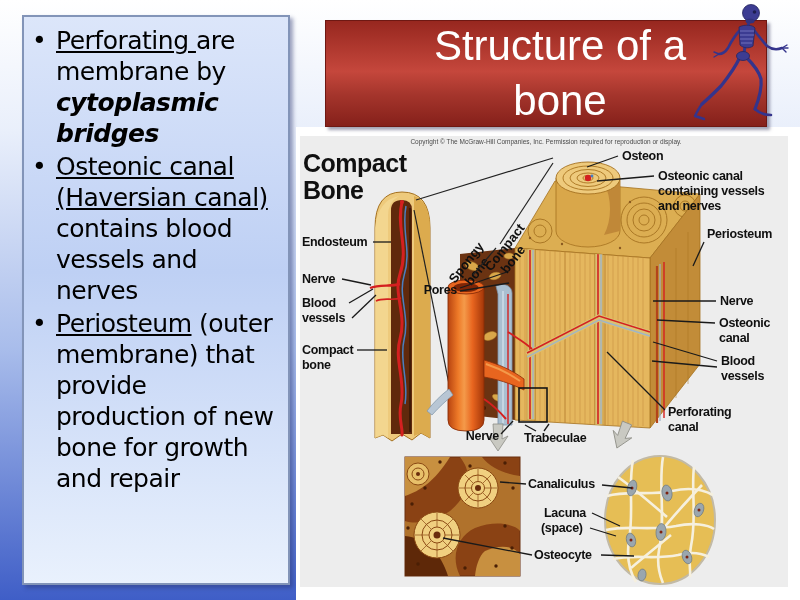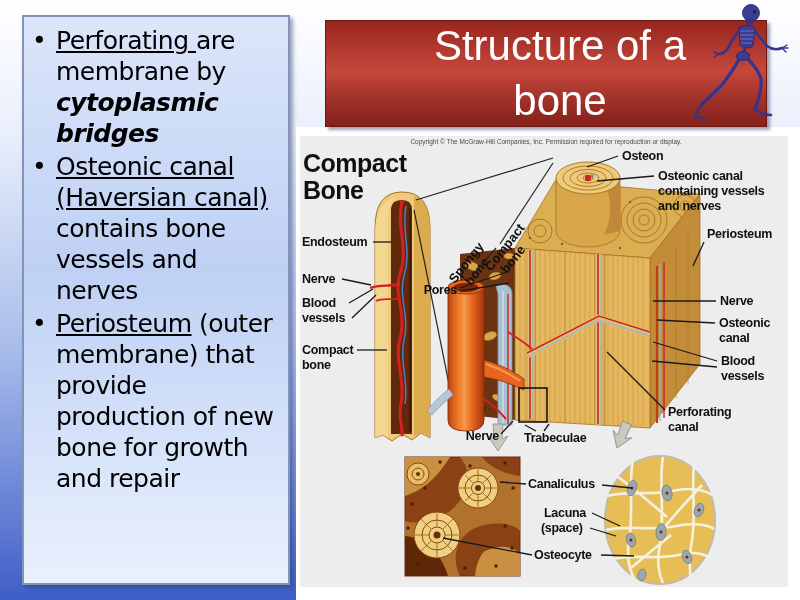--- a/index.html
+++ b/index.html
@@ -51,21 +51,21 @@
 
 <div id="slide">
 
   <div id="textbox">
     <div class="bullet-row">
       <div class="bullet-dot">•</div>
       <div class="bullet-text"><span class="seg-u">Perforating </span><span>are membrane by </span><span class="seg-bi">cytoplasmic bridges</span></div>
     </div>
     <div class="bullet-row">
       <div class="bullet-dot">•</div>
-      <div class="bullet-text"><span class="seg-u">Osteonic canal (Haversian canal) </span><span>contains bone vessels and nerves</span></div>
+      <div class="bullet-text"><span class="seg-u">Osteonic canal (Haversian canal) </span><span>contains blood vessels and nerves</span></div>
     </div>
     <div class="bullet-row">
       <div class="bullet-dot">•</div>
       <div class="bullet-text"><span class="seg-u">Periosteum</span><span> (outer membrane) that provide production of new bone for growth and repair</span></div>
     </div>
   </div>
 
   <div id="diagram-panel">
     <svg id="diagram-svg" width="488" height="451" viewBox="0 0 488 451">
       <defs>

